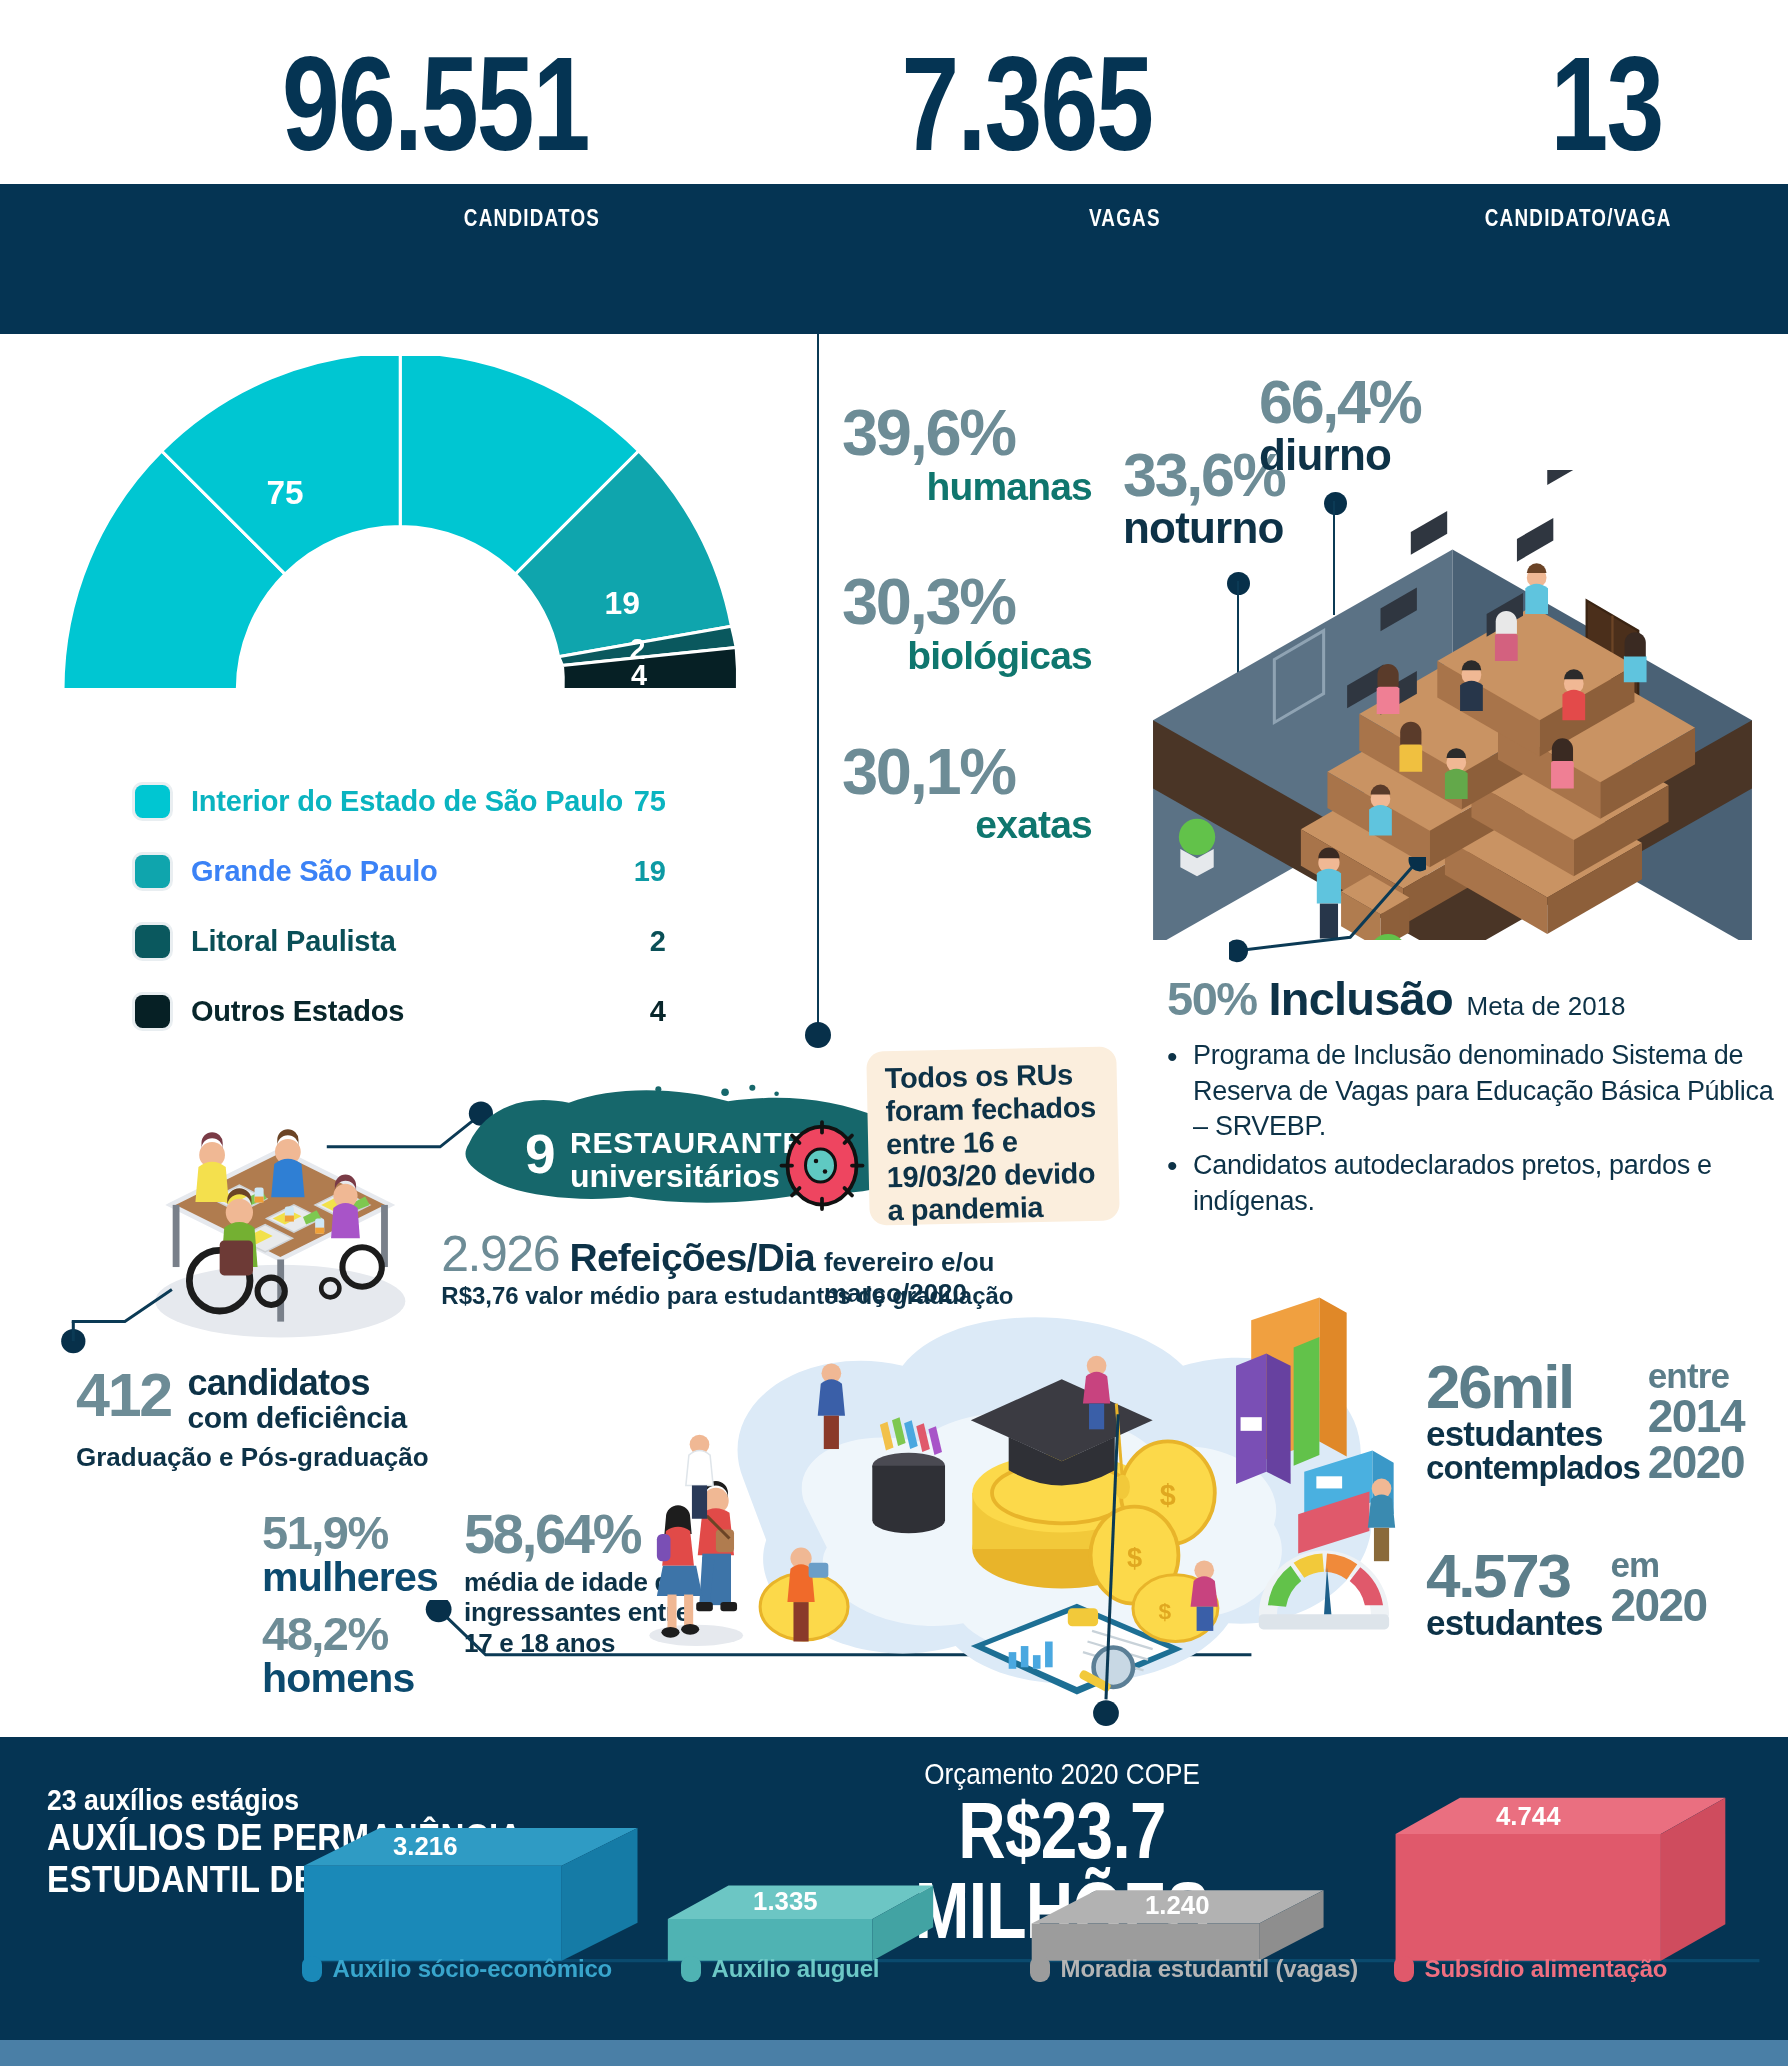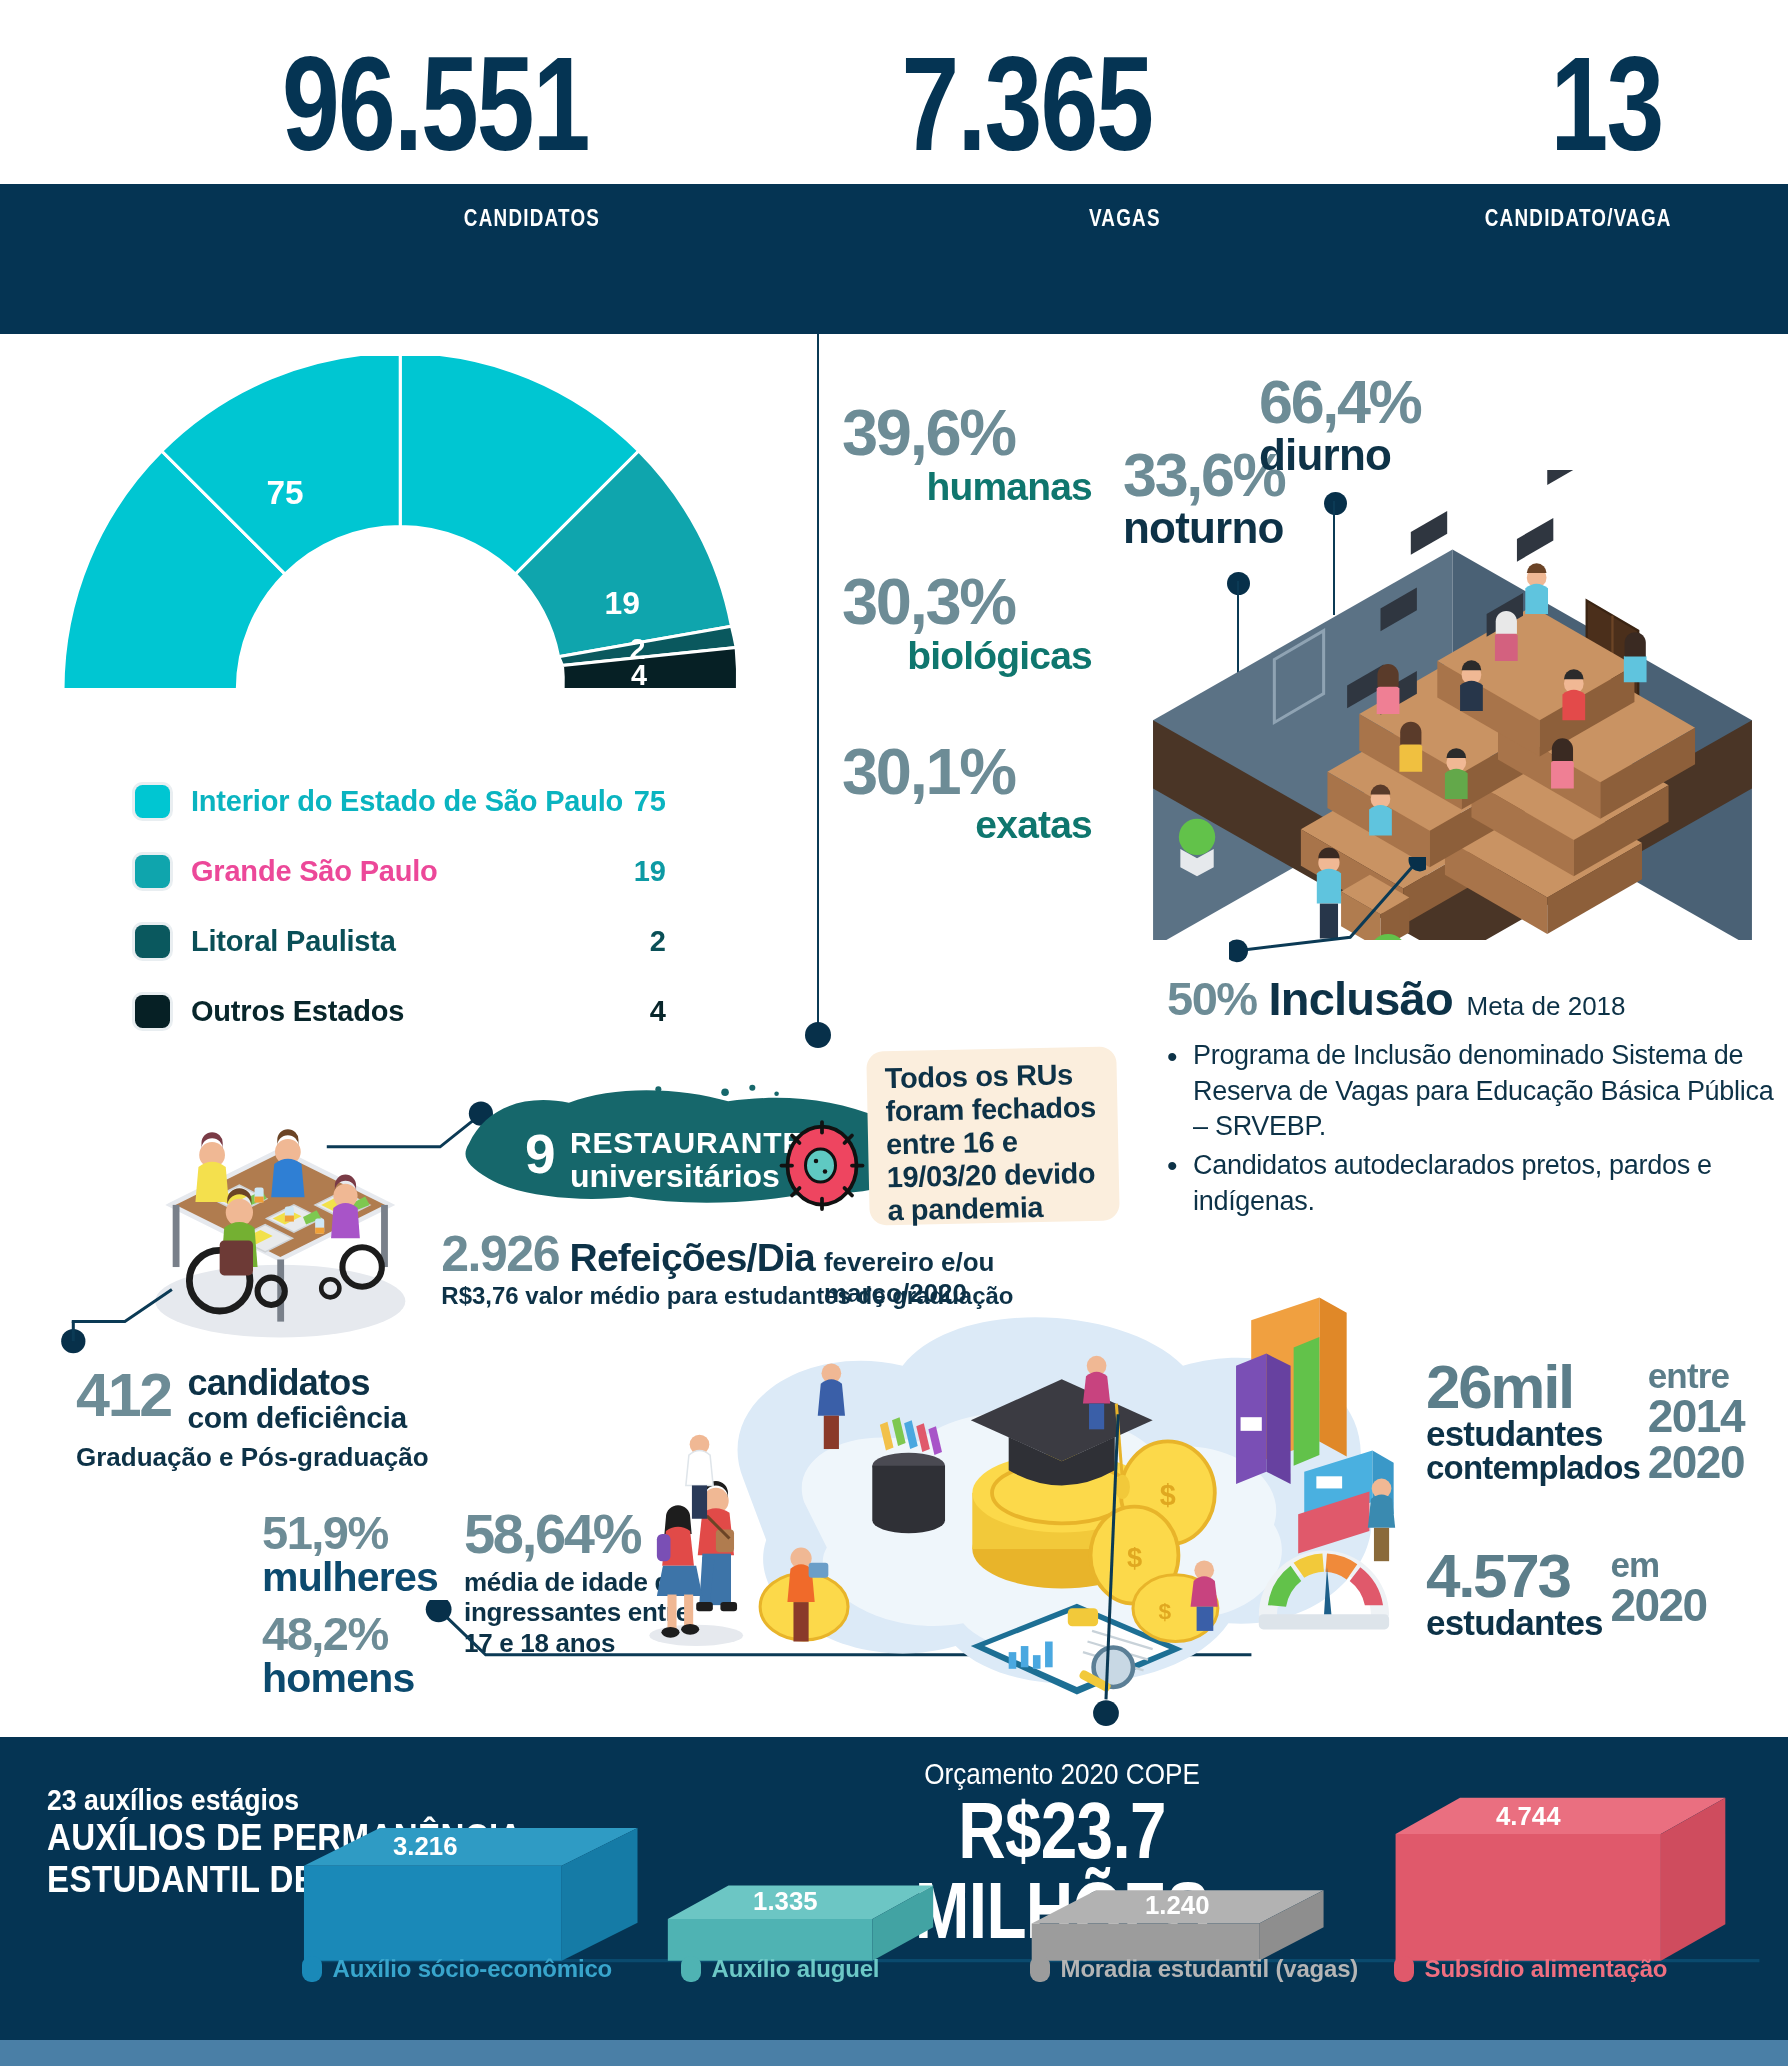--- a/index.html
+++ b/index.html
@@ -100,21 +100,21 @@
   #callout {
     position:absolute; left:413px; top:-4.6px; width:250px; height:174px;
     background:#fbeedd; border-radius:16.7px; transform:rotate(-1.2deg);
   }
   #callout .txt {
     position:absolute; left:18px; top:10.6px; width:220px;
     font-size:29px; font-weight:700; color:#0d3247; line-height:1.14;
     letter-spacing:-0.4px;
   }
   .meals-row { position:absolute; left:-13.7px; top:171px; display:flex; align-items:baseline; }
-  .meals-n { font-size:50px; font-weight:700; color:#6d8c96; letter-spacing:-1.5px; }
+  .meals-n { font-size:50px; font-weight:400; color:#6d8c96; letter-spacing:-1.5px; }
   .meals-l { font-size:39px; font-weight:700; color:#0d3247; margin-left:10.6px; letter-spacing:-0.8px; }
   .meals-s { font-size:26px; font-weight:700; color:#0d3247; margin-left:9px; }
   .meals-note { position:absolute; left:-13.7px; top:228px; font-size:24px; font-weight:600; color:#0d3247; }
 
   
   #pcd { left:76px; top:1365px; }
   #pcd .row { display:flex; align-items:flex-start; }
   .pcd-n { font-size:61px; font-weight:700; color:#6d8c96; line-height:1; letter-spacing:-2.3px; }
   .pcd-t1 { font-size:36px; font-weight:600; color:#0d3247; line-height:1.0; letter-spacing:-0.8px; }
   .pcd-t2 { font-size:30px; font-weight:600; color:#0d3247; line-height:1.1; letter-spacing:-0.4px; }
@@ -230,21 +230,21 @@
 <div class="abs" id="legend">
 
   <div class="lg-row">
     <div class="lg-sw" style="background:#00c6d2;"></div>
     <div class="lg-name" style="color:#0ab4c0;">Interior do Estado de São Paulo</div>
     <div class="lg-val" style="color:#0ab4c0;">75</div>
   </div>
 
   <div class="lg-row">
     <div class="lg-sw" style="background:#0fa5ad;"></div>
-    <div class="lg-name" style="color:#ec4899;">Grande São Paulo</div>
+    <div class="lg-name" style="color:#3b82f6;">Grande São Paulo</div>
     <div class="lg-val" style="color:#0d9aa4;">19</div>
   </div>
 
   <div class="lg-row">
     <div class="lg-sw" style="background:#0a585e;"></div>
     <div class="lg-name" style="color:#0a4f57;">Litoral Paulista</div>
     <div class="lg-val" style="color:#0a4f57;">2</div>
   </div>
 
   <div class="lg-row">

